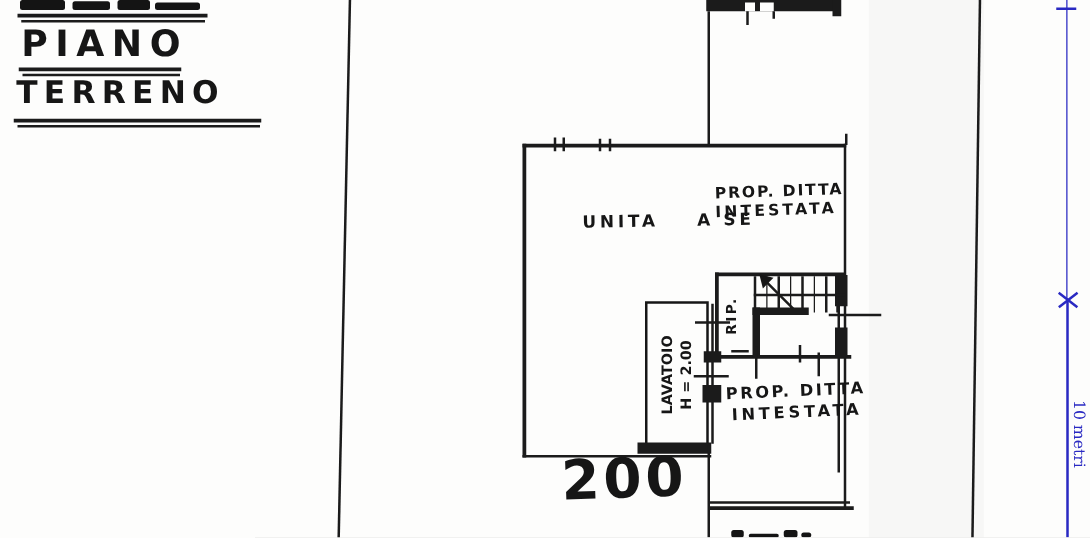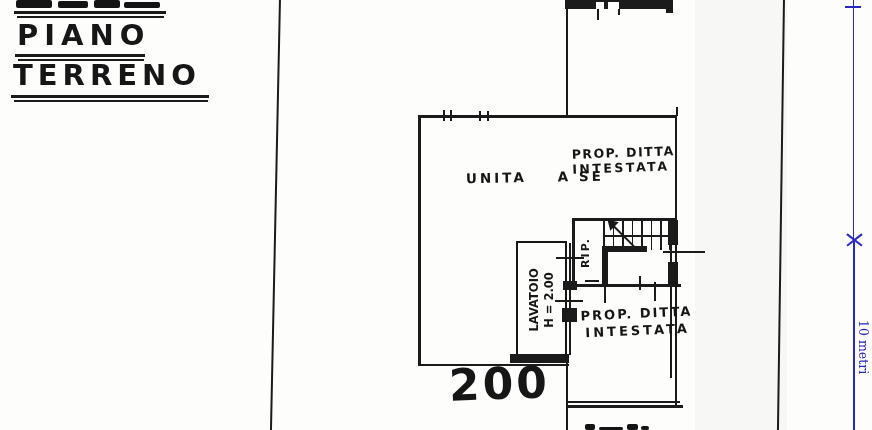--- a/index.html
+++ b/index.html
@@ -27,21 +27,21 @@
     <div class="blob" style="left:78px;top:0;width:26px;height:8px;"></div>
     <div class="blob" style="left:108px;top:2px;width:36px;height:6px;"></div>
   </div>
   <div class="ln" style="left:14px;top:11px;width:152px;height:3px;"></div>
   <div class="ln" style="left:17px;top:16px;width:147px;height:2px;"></div>
 
   <div class="hand" style="left:17px;top:20px;font-size:29px;letter-spacing:6px;">PIANO</div>
   <div class="ln" style="left:15px;top:54px;width:130px;height:3px;"></div>
   <div class="ln" style="left:18px;top:59px;width:126px;height:2px;"></div>
 
-  <div class="hand" style="left:13px;top:60px;font-size:29px;letter-spacing:5px;">TERRENO</div>
+  <div class="hand" style="left:13px;top:60px;font-size:25px;letter-spacing:5px;">TERRENO</div>
   <div class="ln" style="left:11px;top:95px;width:198px;height:3px;"></div>
   <div class="ln" style="left:14px;top:100px;width:194px;height:2px;"></div>
 
   <div class="ln" style="left:565px;top:0;width:107px;height:9px;"></div>
   <div style="position:absolute;left:596px;top:2px;width:8px;height:7px;background:#fdfdfc;"></div>
   <div style="position:absolute;left:608px;top:2px;width:11px;height:7px;background:#fdfdfc;"></div>
   <div class="ln" style="left:666px;top:0;width:7px;height:13px;"></div>
   <div class="ln" style="left:597px;top:9px;width:2px;height:11px;"></div>
   <div class="ln" style="left:618px;top:9px;width:2px;height:6px;"></div>
   <div class="ln" style="left:566px;top:9px;width:2px;height:107px;"></div>

